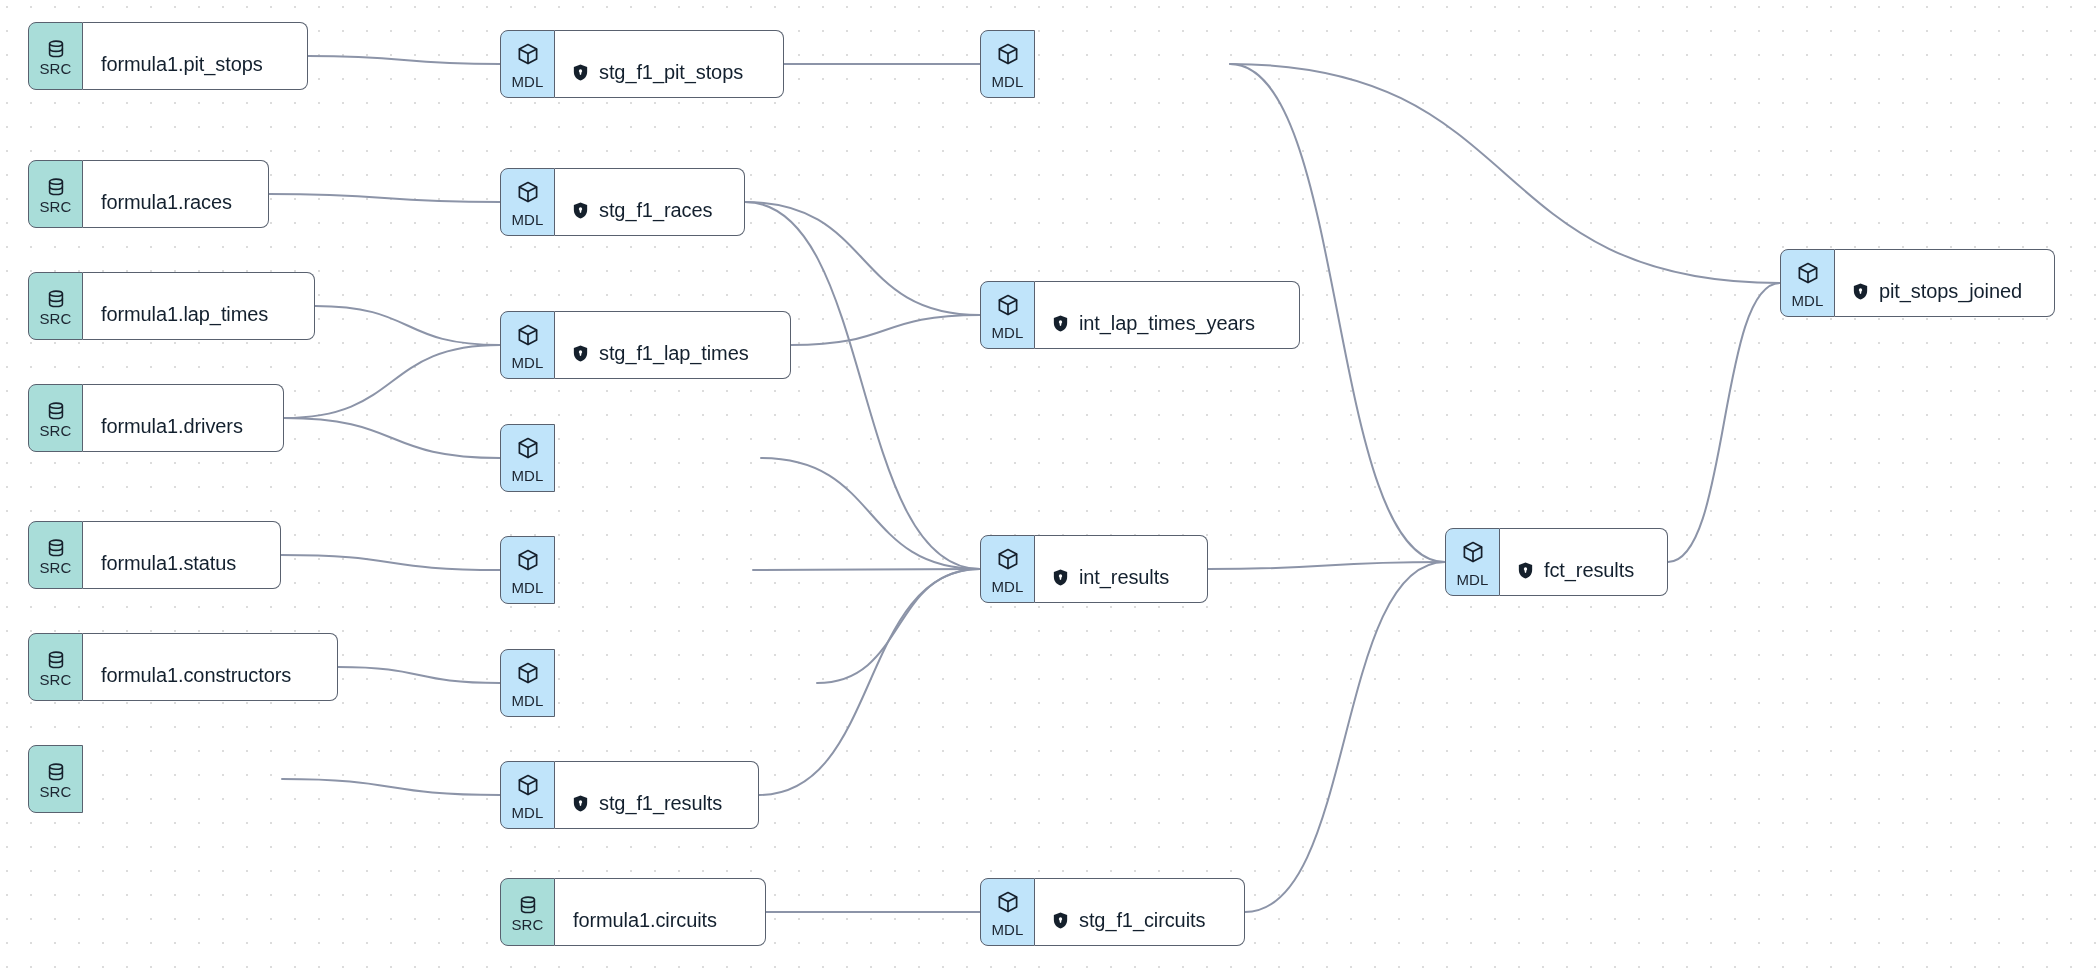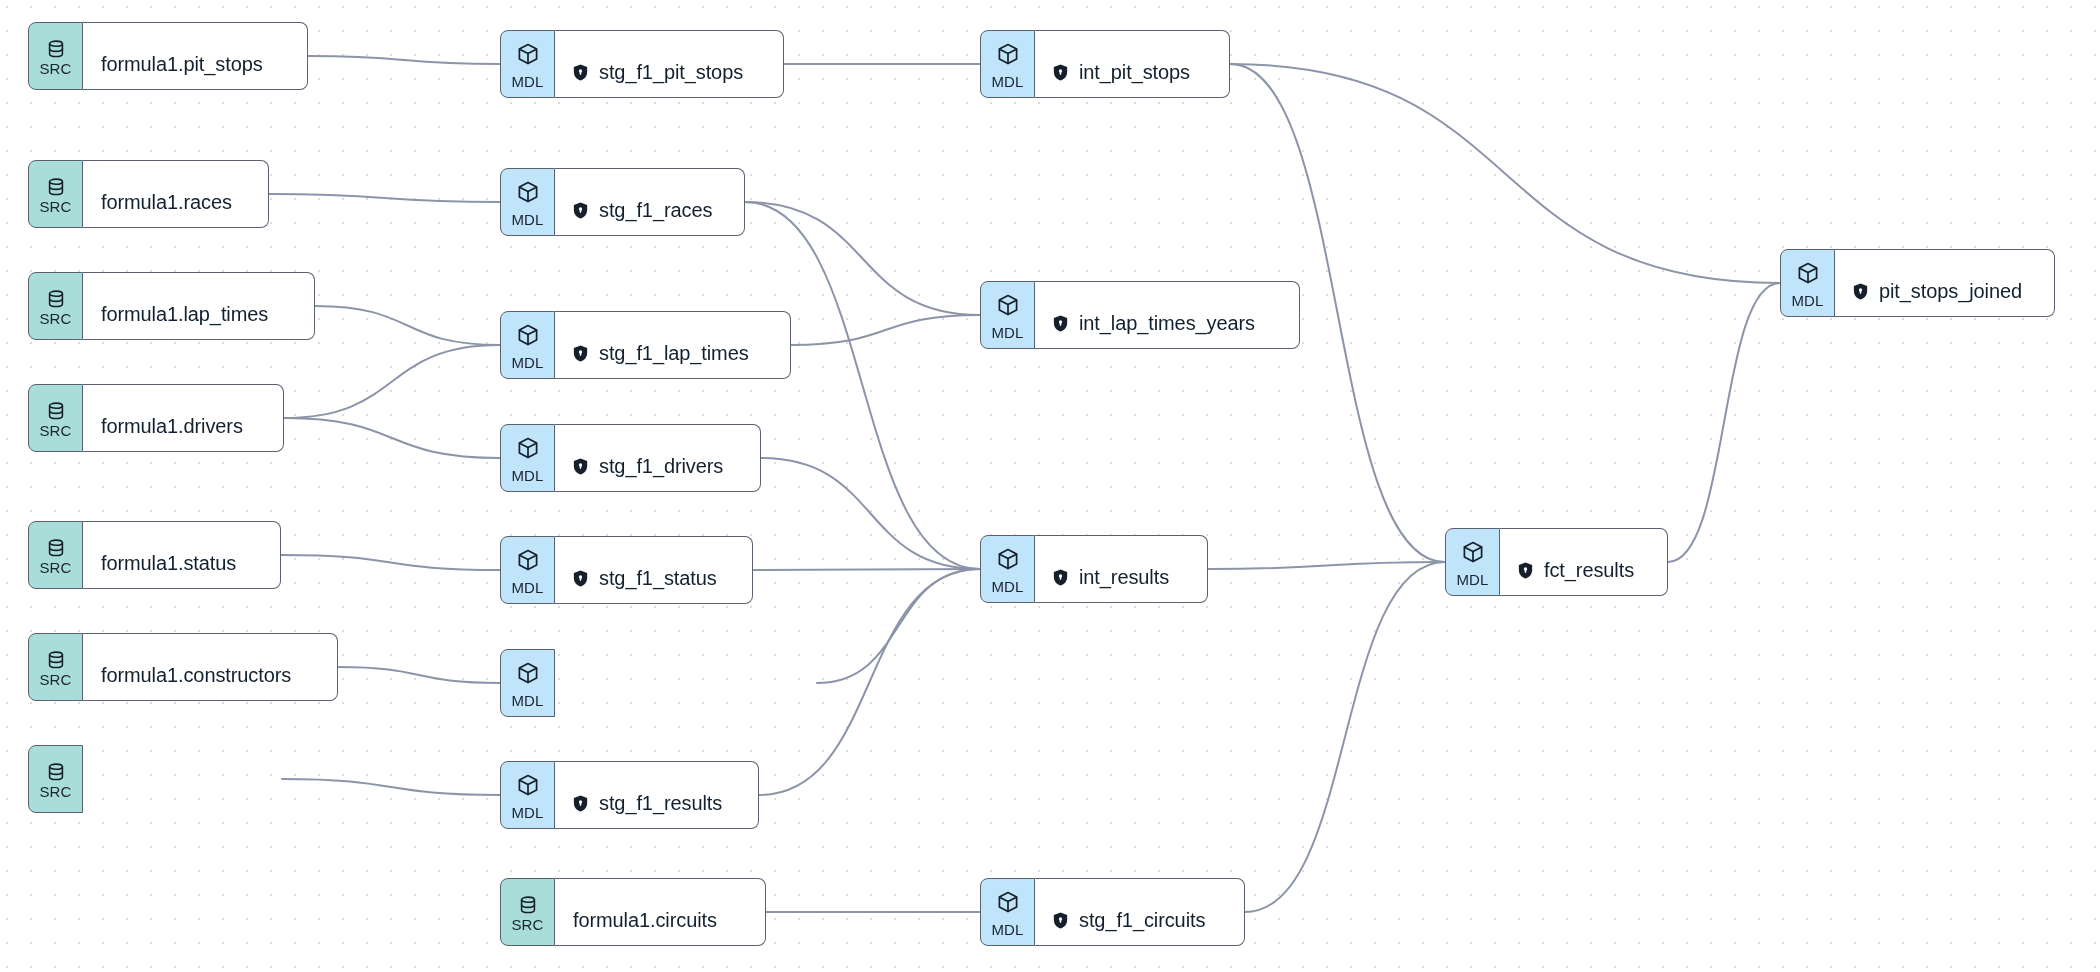--- a/index.html
+++ b/index.html
@@ -296,46 +296,30 @@
       </div>
       <div class="node mdl" style="left: 500px; top: 424px; width: 261px;">
         <div class="node-badge">
           <span class="badge-icon"><svg width="24" height="24" viewBox="0 0 24 24" fill="none" stroke="#16202c" stroke-width="1.7" stroke-linecap="round" stroke-linejoin="round">
               <path d="M12 2.6 3.4 7.1v9.8L12 21.4l8.6-4.5V7.1L12 2.6z"></path>
               <path d="M3.6 7.2 12 11.6l8.4-4.4"></path>
               <path d="M12 11.6v9.7"></path>
             </svg></span>
           <span class="badge-text">MDL</span>
         </div>
-        <div class="node-body">
-          <span class="shield-icon"><svg width="19" height="19" viewBox="0 0 24 24">
-              <path d="M12 1.8 3.6 5.1v6.2c0 5.3 3.6 9.4 8.4 10.9 4.8-1.5 8.4-5.6 8.4-10.9V5.1L12 1.8z" fill="#15202c"></path>
-              <circle cx="12" cy="10.1" r="2.1" fill="#ffffff"></circle>
-              <rect x="11" y="10.4" width="2" height="4.6" rx="1" fill="#ffffff"></rect>
-            </svg></span>
-          <span class="node-label">stg_f1_drivers</span>
-        </div>
       </div>
       <div class="node mdl" style="left: 500px; top: 536px; width: 253px;">
         <div class="node-badge">
           <span class="badge-icon"><svg width="24" height="24" viewBox="0 0 24 24" fill="none" stroke="#16202c" stroke-width="1.7" stroke-linecap="round" stroke-linejoin="round">
               <path d="M12 2.6 3.4 7.1v9.8L12 21.4l8.6-4.5V7.1L12 2.6z"></path>
               <path d="M3.6 7.2 12 11.6l8.4-4.4"></path>
               <path d="M12 11.6v9.7"></path>
             </svg></span>
           <span class="badge-text">MDL</span>
         </div>
-        <div class="node-body">
-          <span class="shield-icon"><svg width="19" height="19" viewBox="0 0 24 24">
-              <path d="M12 1.8 3.6 5.1v6.2c0 5.3 3.6 9.4 8.4 10.9 4.8-1.5 8.4-5.6 8.4-10.9V5.1L12 1.8z" fill="#15202c"></path>
-              <circle cx="12" cy="10.1" r="2.1" fill="#ffffff"></circle>
-              <rect x="11" y="10.4" width="2" height="4.6" rx="1" fill="#ffffff"></rect>
-            </svg></span>
-          <span class="node-label">stg_f1_status</span>
-        </div>
       </div>
       <div class="node mdl" style="left: 500px; top: 649px; width: 317px;">
         <div class="node-badge">
           <span class="badge-icon"><svg width="24" height="24" viewBox="0 0 24 24" fill="none" stroke="#16202c" stroke-width="1.7" stroke-linecap="round" stroke-linejoin="round">
               <path d="M12 2.6 3.4 7.1v9.8L12 21.4l8.6-4.5V7.1L12 2.6z"></path>
               <path d="M3.6 7.2 12 11.6l8.4-4.4"></path>
               <path d="M12 11.6v9.7"></path>
             </svg></span>
           <span class="badge-text">MDL</span>
         </div>
@@ -377,28 +361,20 @@
         </div>
       </div>
       <div class="node mdl" style="left: 980px; top: 30px; width: 250px;">
         <div class="node-badge">
           <span class="badge-icon"><svg width="24" height="24" viewBox="0 0 24 24" fill="none" stroke="#16202c" stroke-width="1.7" stroke-linecap="round" stroke-linejoin="round">
               <path d="M12 2.6 3.4 7.1v9.8L12 21.4l8.6-4.5V7.1L12 2.6z"></path>
               <path d="M3.6 7.2 12 11.6l8.4-4.4"></path>
               <path d="M12 11.6v9.7"></path>
             </svg></span>
           <span class="badge-text">MDL</span>
-        </div>
-        <div class="node-body">
-          <span class="shield-icon"><svg width="19" height="19" viewBox="0 0 24 24">
-              <path d="M12 1.8 3.6 5.1v6.2c0 5.3 3.6 9.4 8.4 10.9 4.8-1.5 8.4-5.6 8.4-10.9V5.1L12 1.8z" fill="#15202c"></path>
-              <circle cx="12" cy="10.1" r="2.1" fill="#ffffff"></circle>
-              <rect x="11" y="10.4" width="2" height="4.6" rx="1" fill="#ffffff"></rect>
-            </svg></span>
-          <span class="node-label">int_pit_stops</span>
         </div>
       </div>
       <div class="node mdl" style="left: 980px; top: 281px; width: 320px;">
         <div class="node-badge">
           <span class="badge-icon"><svg width="24" height="24" viewBox="0 0 24 24" fill="none" stroke="#16202c" stroke-width="1.7" stroke-linecap="round" stroke-linejoin="round">
               <path d="M12 2.6 3.4 7.1v9.8L12 21.4l8.6-4.5V7.1L12 2.6z"></path>
               <path d="M3.6 7.2 12 11.6l8.4-4.4"></path>
               <path d="M12 11.6v9.7"></path>
             </svg></span>
           <span class="badge-text">MDL</span>

